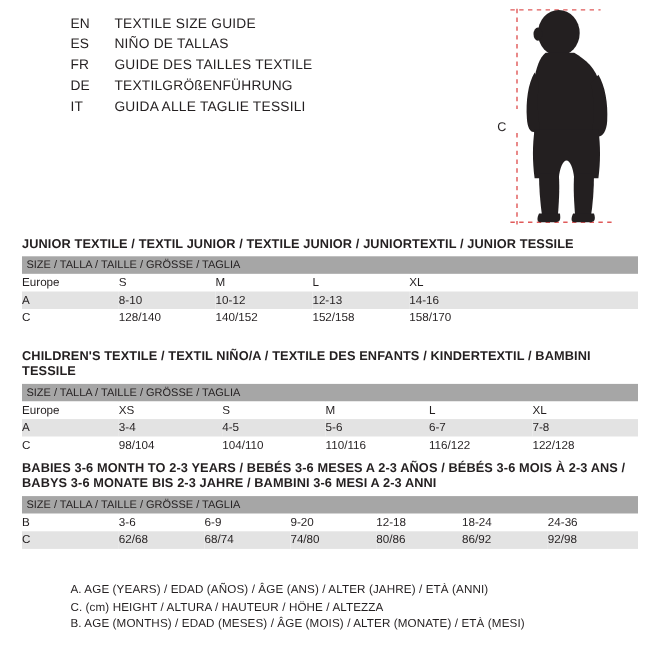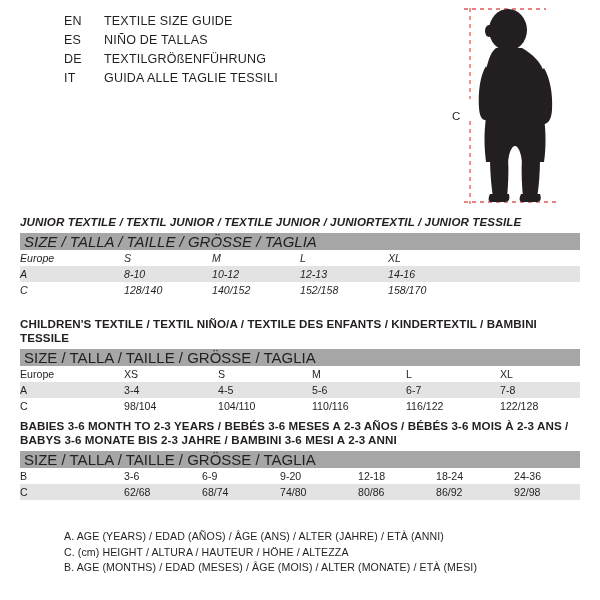--- a/index.html
+++ b/index.html
@@ -85,34 +85,34 @@
     font-size: 10.6px;
   }
   table.size td {
     padding: 0;
     height: 16px;
     vertical-align: middle;
   }
   .hdr-row td {
     background: #a6a6a6;
     color: #231f20;
-    font-size: 15px;
+    font-size: 10px;
     font-weight: normal;
     height: 17px;
   }
   .hdr-row td.first {
     padding-left: 4px;
   }
   .shade td {
     background: #e3e3e3;
   }
   .plain td {
     background: #ffffff;
   }
-  td.c0 { width: 104px; padding-left: 4px; }
+  td.c0 { width: 88px; padding-left: 4px; }
   td.cell { padding-left: 2px; }
 
   
   .footnotes {
     position: absolute;
     left: 20px;
     top: 529px;
     width: 560px;
     font-size: 10.6px;
     line-height: 15.5px;
@@ -128,20 +128,24 @@
   <div class="lang-block">
     <div class="lang-row">
       <span class="lang-code">EN</span>
       <span class="lang-text">TEXTILE SIZE GUIDE</span>
     </div>
     <div class="lang-row">
       <span class="lang-code">ES</span>
       <span class="lang-text">NIÑO DE TALLAS</span>
     </div>
     <div class="lang-row">
+      <span class="lang-code">FR</span>
+      <span class="lang-text">GUIDE DES TAILLES TEXTILE</span>
+    </div>
+    <div class="lang-row">
       <span class="lang-code">DE</span>
       <span class="lang-text">TEXTILGRÖßENFÜHRUNG</span>
     </div>
     <div class="lang-row">
       <span class="lang-code">IT</span>
       <span class="lang-text">GUIDA ALLE TAGLIE TESSILI</span>
     </div>
   </div>
 
   <div class="figure-area">
@@ -172,21 +176,21 @@
         <path d="M30,152 L48,152 C49,166 48,180 47,192 L33,192 C31,178 30,164 30,152 Z"></path>
 
         <path d="M62,152 L80,152 C80,166 79,180 77,192 L63,192 C62,180 61,166 62,152 Z"></path>
 
         <path d="M30,188 L49,188 C50,194 49,196 44,196 L31,196 C28,196 28,192 30,188 Z"></path>
         <path d="M61,188 L80,188 C82,194 80,196 76,196 L62,196 C59,196 59,192 61,188 Z"></path>
       </g>
     </svg>
   </div>
 
-  <div class="section" style="top:215px;font-style:italic;">
+  <div class="section" style="top:215px;">
     <div class="section-title">JUNIOR TEXTILE / TEXTIL JUNIOR / TEXTILE JUNIOR / JUNIORTEXTIL / JUNIOR TESSILE</div>
     <table class="size">
       <tbody>
         <tr class="hdr-row">
           <td class="first" colspan="5">SIZE / TALLA / TAILLE / GRÖSSE / TAGLIA</td>
         </tr>
         <tr class="plain">
           <td class="c0">Europe</td>
           <td class="cell" style="width:88px">S</td>
           <td class="cell" style="width:88px">M</td>

